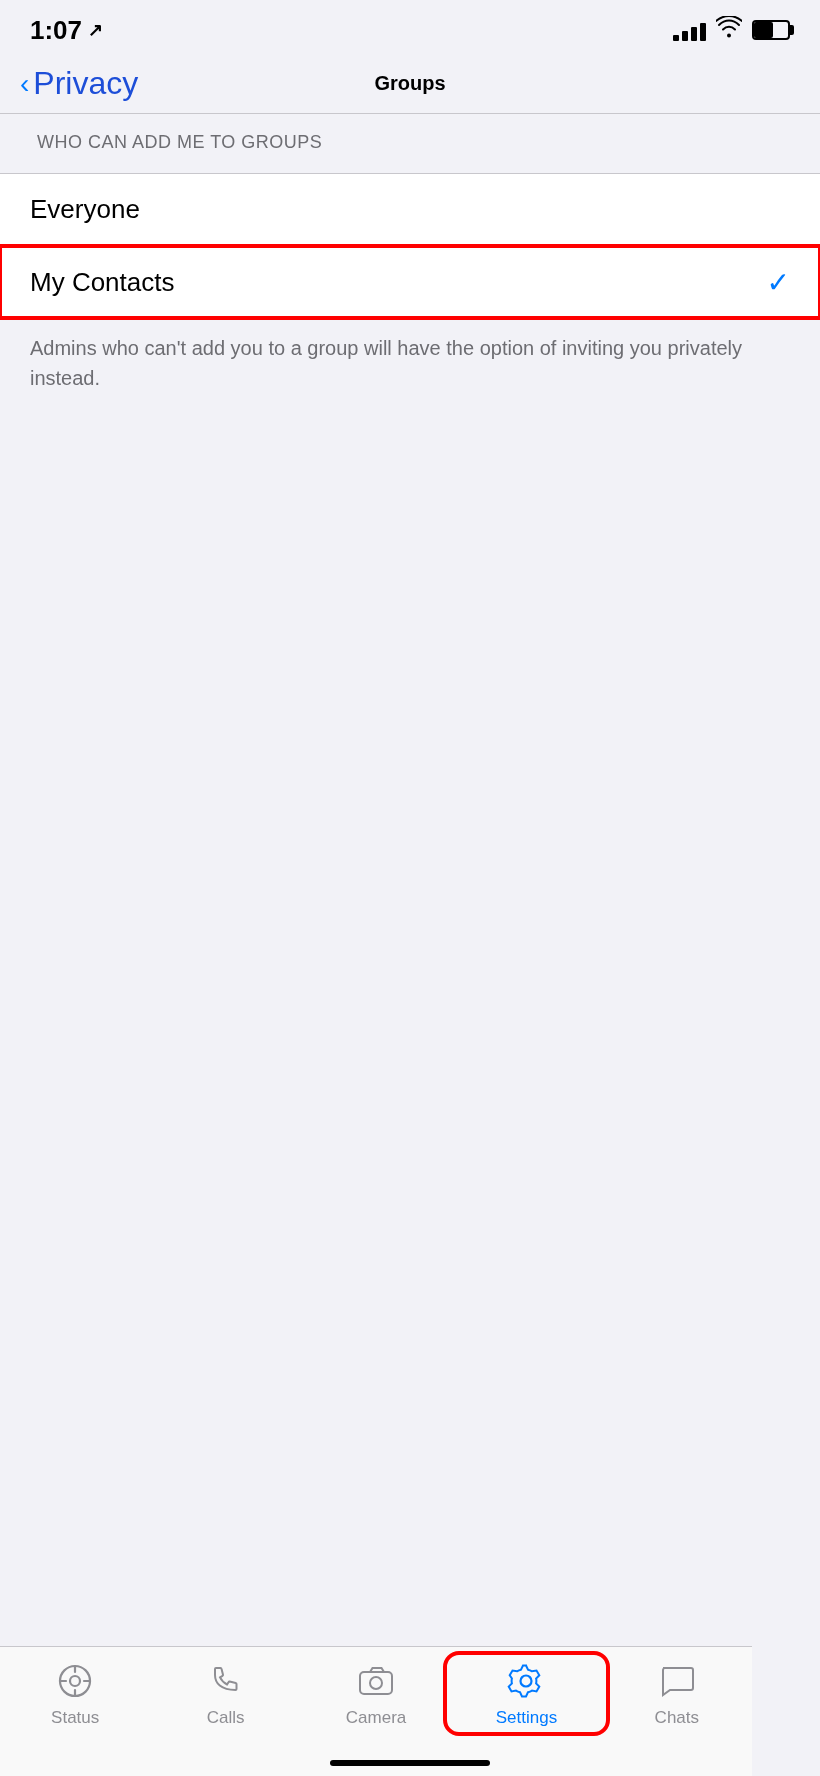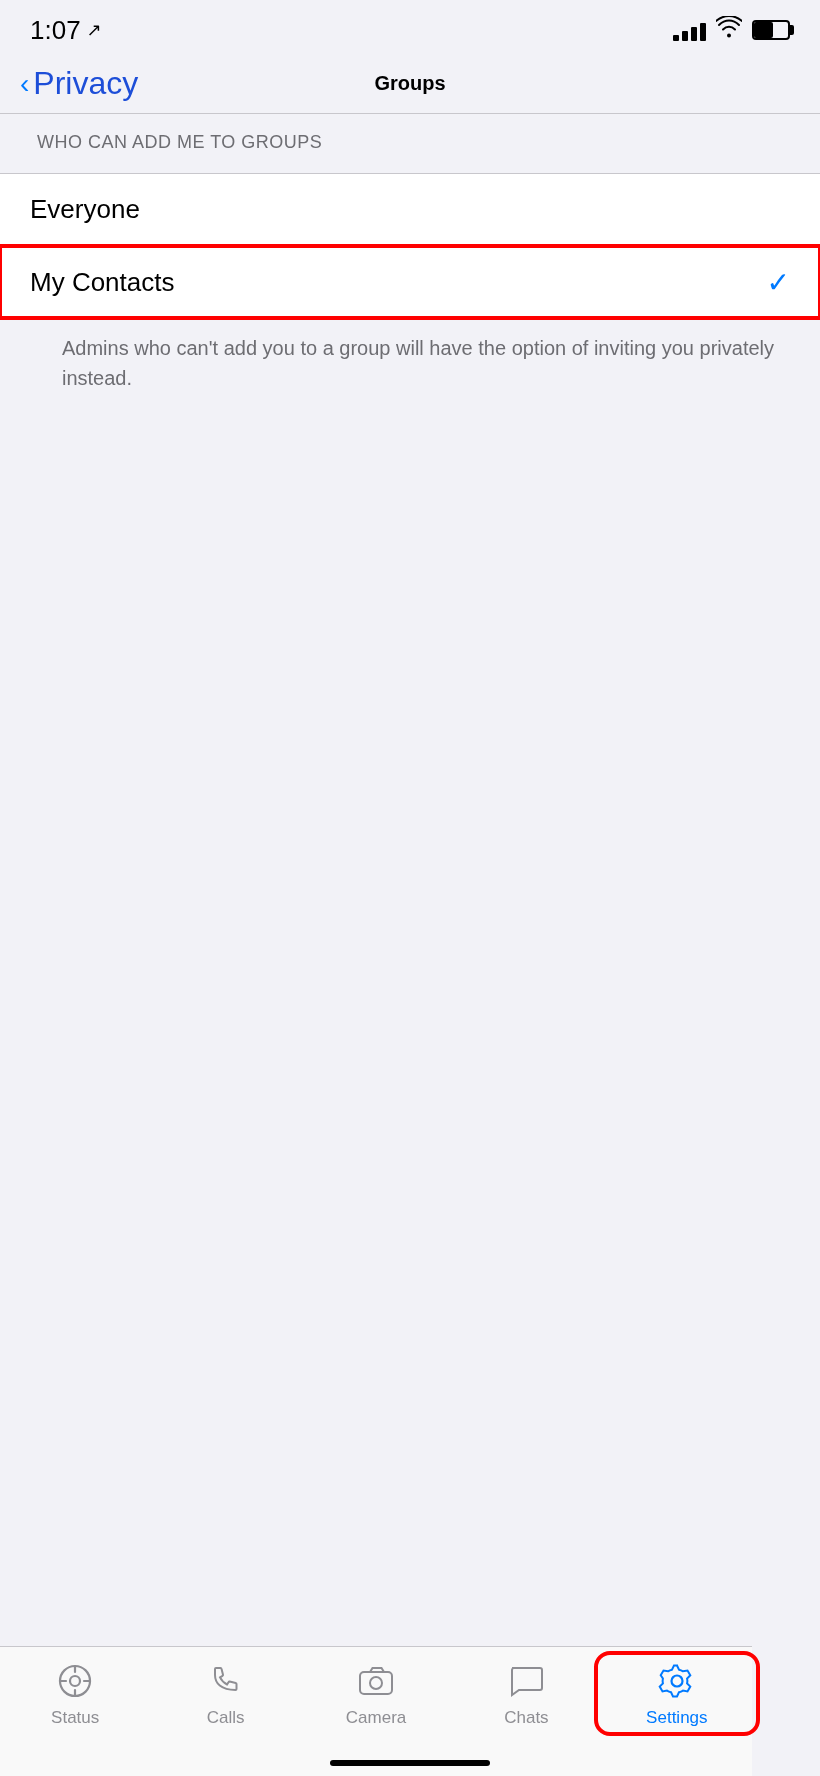--- a/index.html
+++ b/index.html
@@ -16,21 +16,21 @@
     .status-bar {
       display: flex;
       justify-content: space-between;
       align-items: center;
       padding: 14px 30px 8px;
       background: #f2f2f7;
       height: 54px;
     }
     .status-time {
       font-size: 26px;
-      font-weight: 400;
+      font-weight: 700;
       color: #000;
       display: flex;
       align-items: center;
       gap: 6px;
     }
     .status-icons {
       display: flex;
       align-items: center;
       gap: 10px;
     }
@@ -162,21 +162,20 @@
       outline-offset: -2px;
       z-index: 10;
     }
 
     
     .footer-note {
       padding: 14px 30px;
       font-size: 20px;
       color: #6d6d72;
       line-height: 1.5;
-      margin-left: 32px;
     }
 
     
     .tab-bar {
       position: absolute;
       bottom: 0;
       left: 0;
       width: 752px;
       background: rgba(249, 249, 249, 0.94);
       border-top: 1px solid #c8c7cc;
@@ -319,33 +318,33 @@
     <div class="tab-icon">
       <svg viewBox="0 0 38 38" fill="none">
         <rect x="3" y="10" width="32" height="22" rx="4" stroke="#8e8e93" stroke-width="2" fill="none"></rect>
         <circle cx="19" cy="21" r="6" stroke="#8e8e93" stroke-width="2" fill="none"></circle>
         <path d="M13 10l2.5-4h9L27 10" stroke="#8e8e93" stroke-width="2" fill="none"></path>
       </svg>
     </div>
     <span class="tab-label">Camera</span>
   </div>
 
-  <div class="tab-item">
-    <div class="tab-icon">
-      <svg viewBox="0 0 38 38" fill="none">
-        <path d="M5 6h28c1.1 0 2 .9 2 2v18c0 1.1-.9 2-2 2H12l-7 5V8c0-1.1.9-2 2-2z" stroke="#8e8e93" stroke-width="2" fill="none"></path>
-      </svg>
-    </div>
-    <span class="tab-label">Chats</span>
-  </div>
-
   <div class="tab-item tab-item-highlighted">
     <div class="tab-icon">
       <svg viewBox="0 0 38 38" fill="none">
         <circle cx="19" cy="19" r="5.5" stroke="#007aff" stroke-width="2.2" fill="none"></circle>
         <path d="M19 3.5l2 4.2a10.5 10.5 0 0 1 4 1.6l4.5-.8 2.8 4.8-3.2 3.2a10.6 10.6 0 0 1 0 4.9l3.2 3.2-2.8 4.8-4.5-.8a10.5 10.5 0 0 1-4 1.6l-2 4.2h-4l-2-4.2a10.5 10.5 0 0 1-4-1.6l-4.5.8-2.8-4.8 3.2-3.2a10.6 10.6 0 0 1 0-4.9L2.7 13.3l2.8-4.8 4.5.8a10.5 10.5 0 0 1 4-1.6l2-4.2h4z" stroke="#007aff" stroke-width="2" fill="none"></path>
       </svg>
     </div>
     <span class="tab-label tab-label-active">Settings</span>
   </div>
+
+  <div class="tab-item">
+    <div class="tab-icon">
+      <svg viewBox="0 0 38 38" fill="none">
+        <path d="M5 6h28c1.1 0 2 .9 2 2v18c0 1.1-.9 2-2 2H12l-7 5V8c0-1.1.9-2 2-2z" stroke="#8e8e93" stroke-width="2" fill="none"></path>
+      </svg>
+    </div>
+    <span class="tab-label">Chats</span>
+  </div>
 </div>
 
 <div class="home-indicator"></div>
 
 </body></html>

